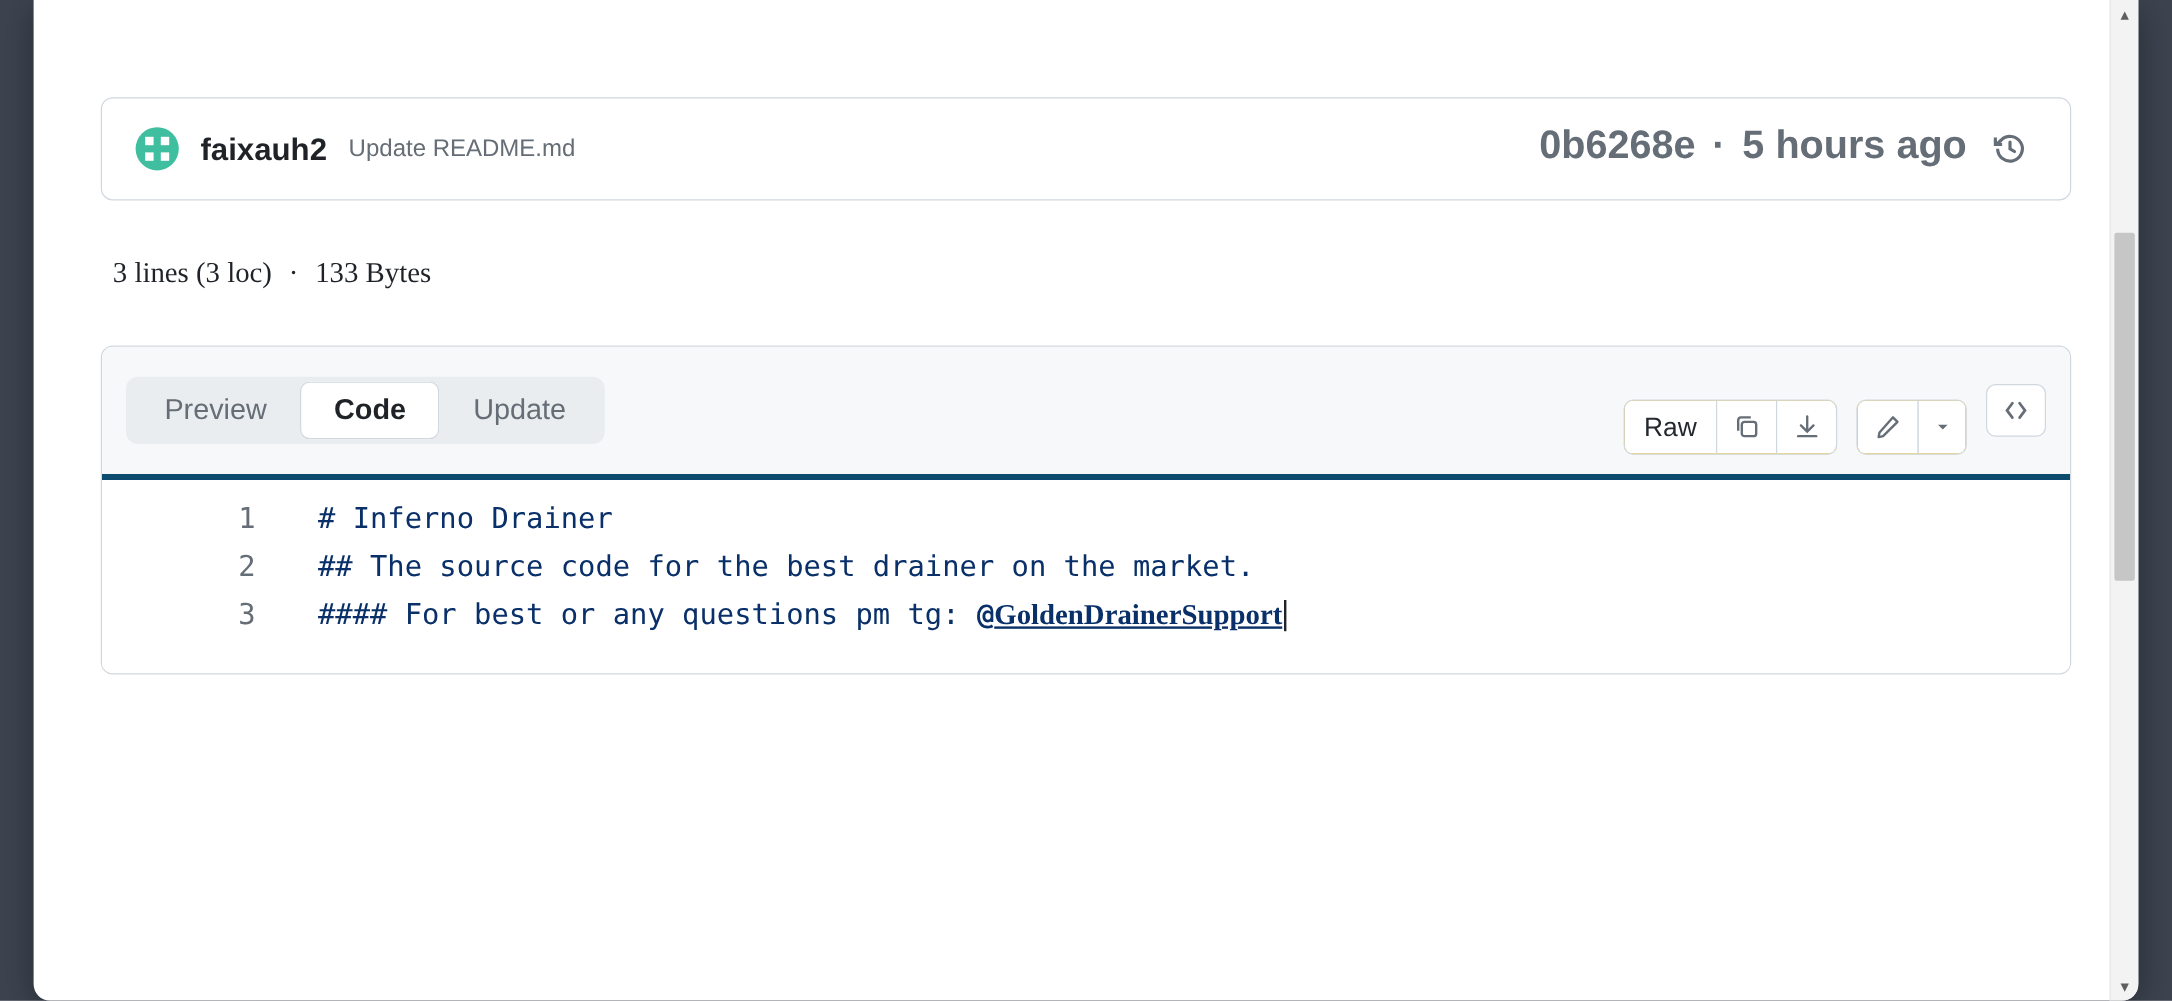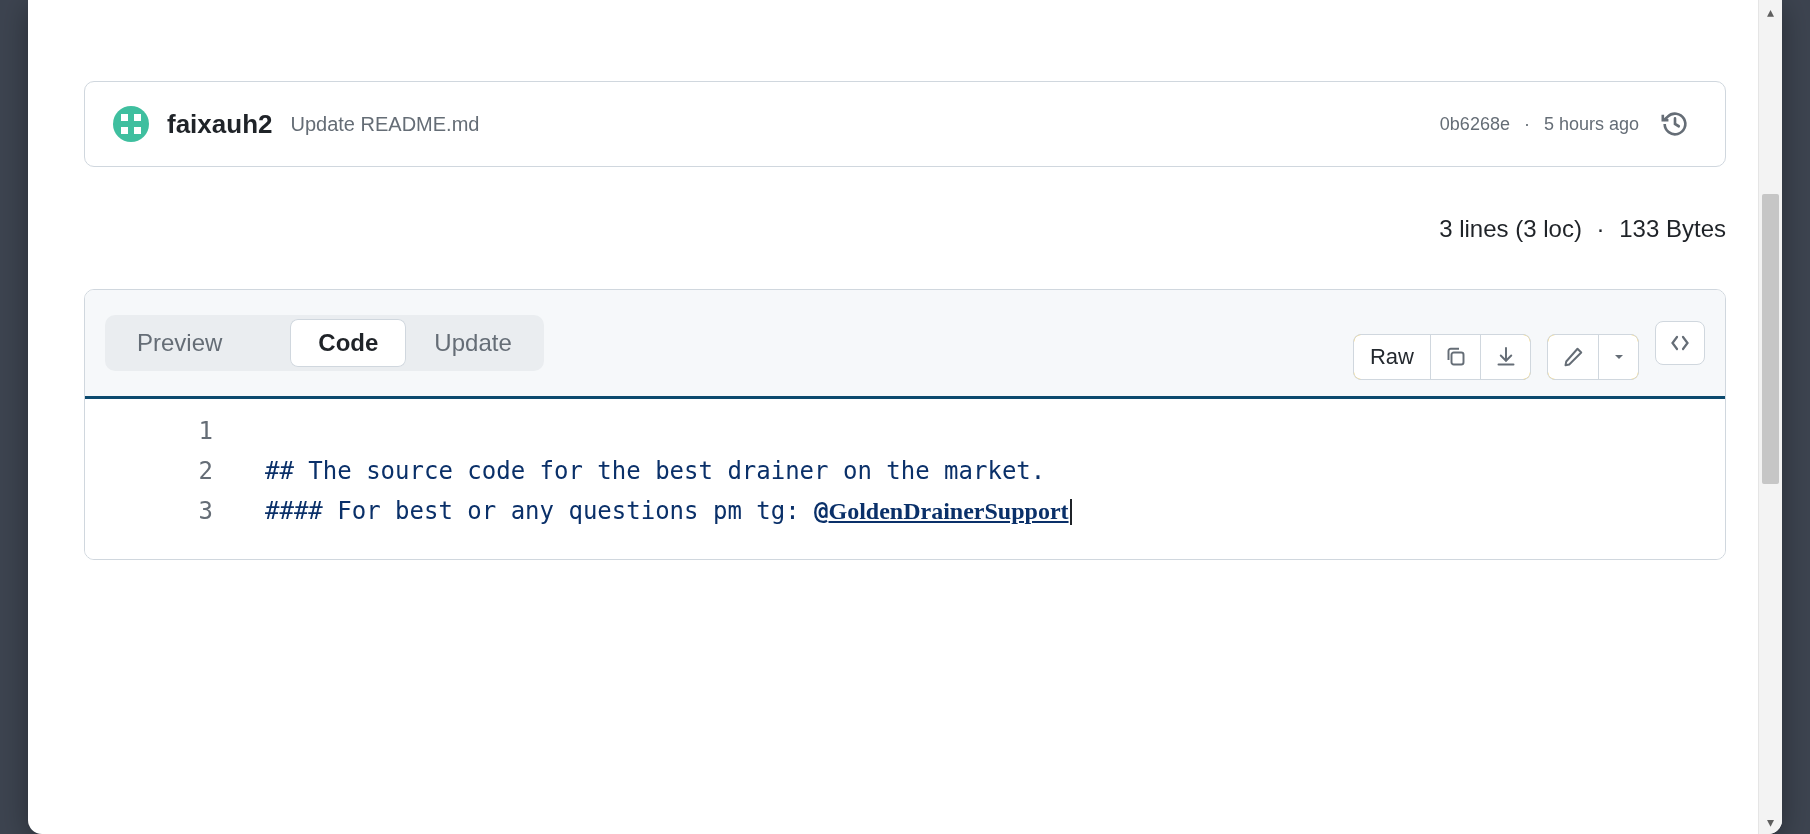--- a/index.html
+++ b/index.html
@@ -60,53 +60,53 @@
     color: #1f2328;
     margin-right: 18px;
   }
   .commit-msg {
     font-size: 20px;
     color: #656d76;
   }
   .commit-right {
     margin-left: auto;
     display: flex;
-    align-items: center;
+    align-items: flex-start;
     gap: 14px;
     color: #656d76;
-    font-size: 18px;
+    font-size: 33px;
+    font-weight: bold;
   }
   .commit-right .sha { color: #656d76; }
   .history-icon {
     width: 44px; height: 44px;
     display: flex; align-items: center; justify-content: center;
     border-radius: 6px;
   }
 
   
   .file-stats {
     margin-top: 48px;
-    font-family: Liberation Sans, sans-serif;
+    font-family: Liberation Serif, serif;
     font-size: 24px;
     color: #1f2328;
     padding-left: 10px;
-    text-align: right;
   }
   .file-stats .dot { margin: 0 8px; }
 
   
   .file-box {
     margin-top: 46px;
     border: 1px solid #d0d7de;
     border-radius: 10px;
     overflow: hidden;
   }
   .file-toolbar {
     background: #f6f8fa;
-    border-bottom: 3px solid #0c4a6e;
+    border-bottom: 5px solid #0c4a6e;
     padding: 16px 20px;
     display: flex;
     align-items: center;
     justify-content: center;
   }
   .seg {
     display: flex;
     background: #eaedf0;
     border-radius: 10px;
     padding: 4px;
@@ -120,21 +120,20 @@
     color: #656d76;
     border-radius: 8px;
     cursor: pointer;
     font-family: inherit;
   }
   .seg-btn.active {
     background: #ffffff;
     color: #1f2328;
     font-weight: 600;
     box-shadow: inset 0 0 0 1px #d0d7de;
-    margin-left: 40px;
   }
   .toolbar-right {
     margin-left: auto;
     display: flex;
     align-items: center;
     gap: 16px;
   }
   .btn-group {
     display: flex;
     border: 1px solid #d0d7de;
@@ -300,20 +299,21 @@
                 <path d="M6 4 3 8l3 4"></path>
                   <path d="M10 4l3 4-3 4"></path>
               </svg>
             </button>
           </div>
         </div>
 
         <div class="code-body">
           <div class="code-line">
             <div class="gutter">1</div>
+            <div class="code-text"># Inferno Drainer</div>
           </div>
           <div class="code-line">
             <div class="gutter">2</div>
             <div class="code-text">## The source code for the best drainer on the market.</div>
           </div>
           <div class="code-line">
             <div class="gutter">3</div>
             <div class="code-text"><span>#### For best or any questions pm tg: </span><span class="at">@</span><span class="link">GoldenDrainerSupport</span><span class="cursor"></span></div>
           </div>
         </div>

